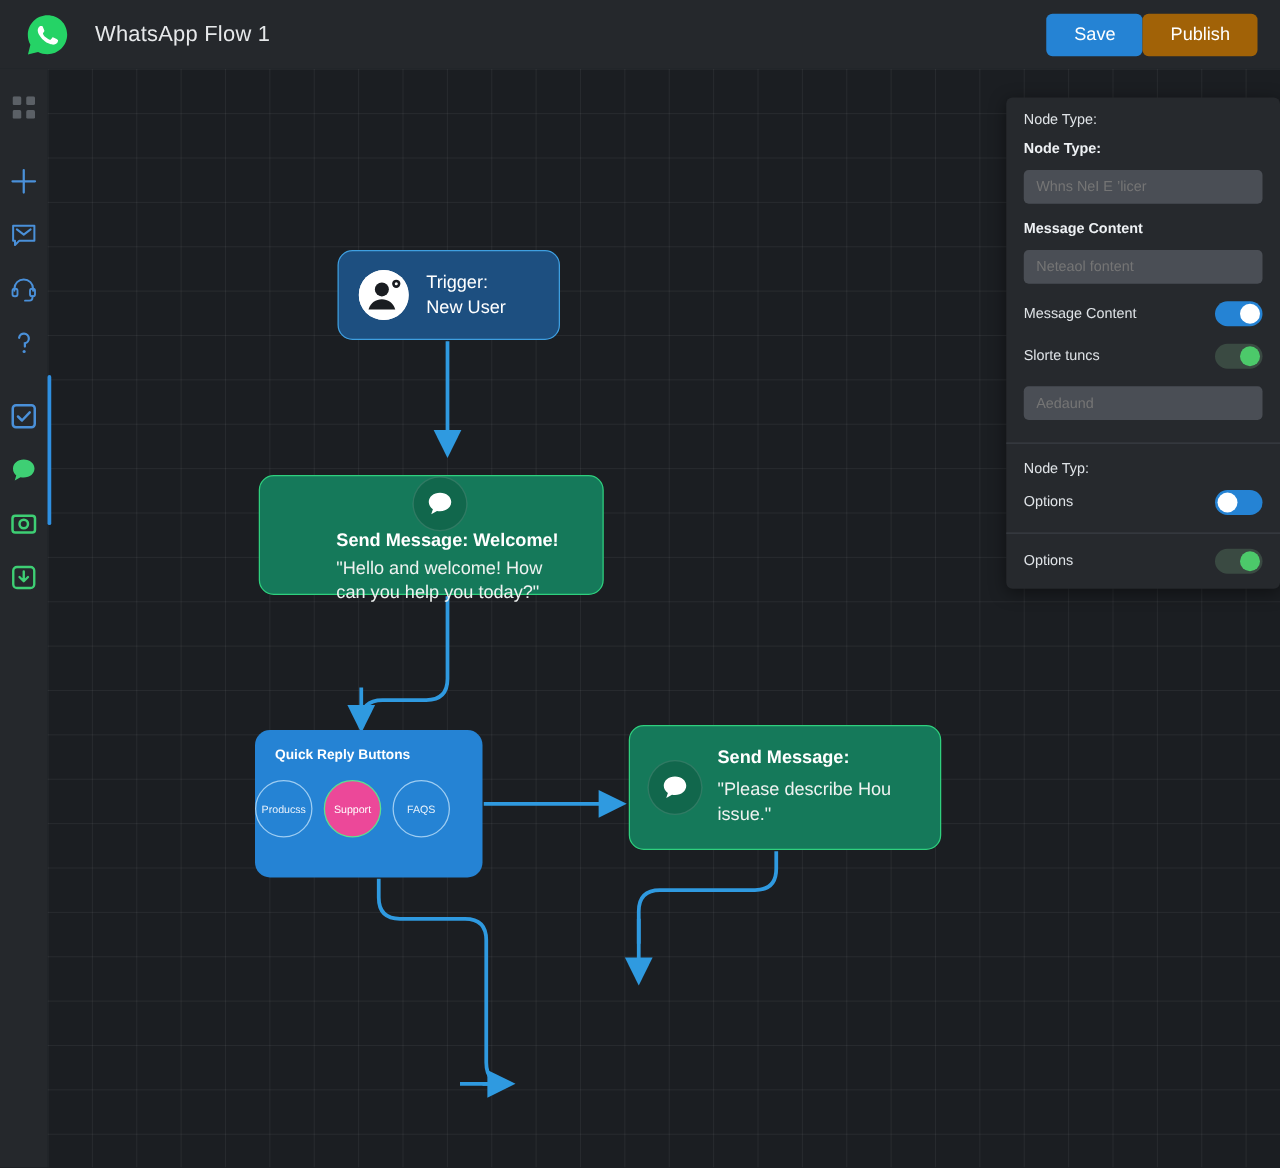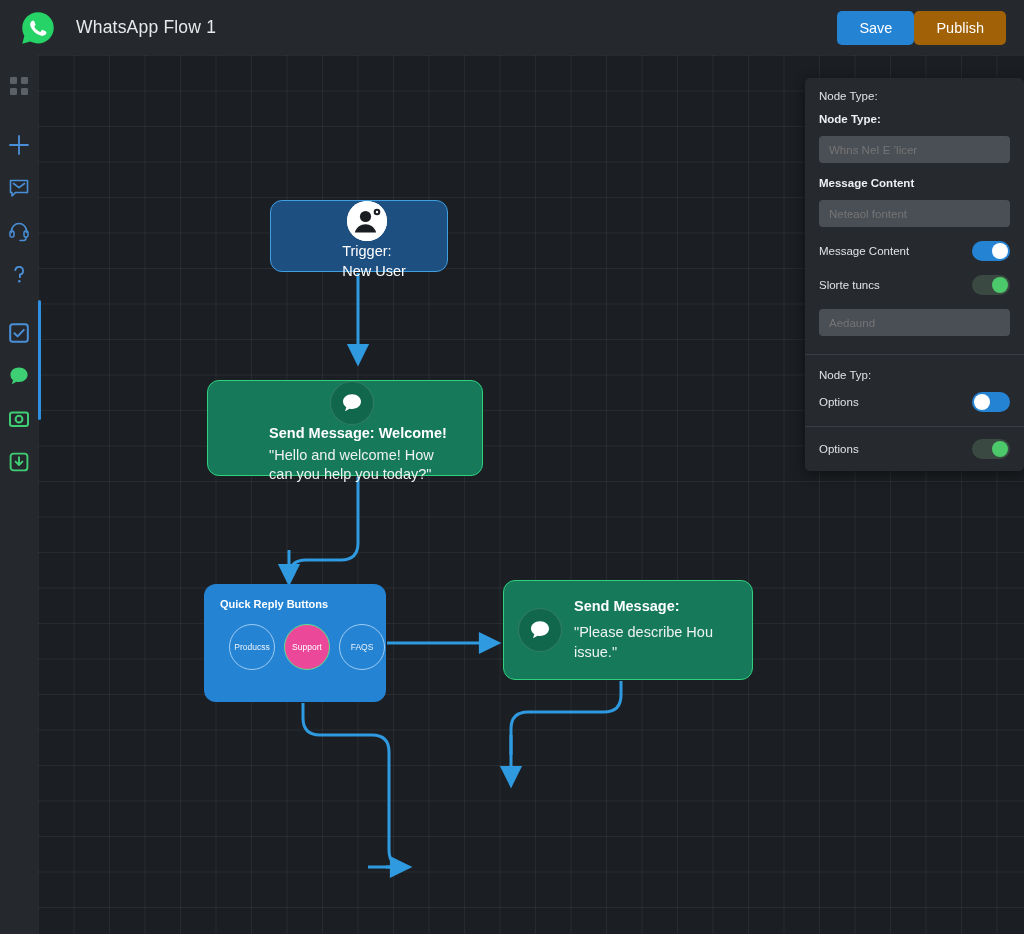--- a/index.html
+++ b/index.html
@@ -60,21 +60,21 @@
     overflow:hidden;
   }
   .edges{ position:absolute; left:0; top:0; width:986px; height:879px; }
 
   
   .node{ position:absolute; border-radius:12px; }
 
   .node-trigger{
     left:232px; top:145px; width:178px; height:72px;
     background:#1d4f80; border:1.5px solid #3f9fe0;
-    display:flex; align-items:center; padding-left:16px;flex-direction:column;
+    display:flex; align-items:center; padding-left:16px;
   }
   .avatar{
     width:40px; height:40px; border-radius:50%; background:#fff;
     flex:0 0 40px; position:relative;
   }
   .trigger-text{ margin-left:14px; font-size:14.5px; line-height:1.38; color:#fff; }
 
   .node-welcome{
     left:169px; top:325px; width:276px; height:96px;
     background:#15795a; border:1.5px solid #2fd07e;
@@ -87,21 +87,21 @@
   }
   .msg-body{ margin-left:12px; }
   .msg-title{ font-size:14.5px; font-weight:bold; color:#fff; margin-bottom:5px;}
   .msg-text{ font-size:14.5px; color:#eef2f0; line-height:1.33; }
 
   .node-quick{
     left:166px; top:529px; width:182px; height:118px;
     background:#2583d4; padding:14px 0 0 0;
   }
   .quick-title{ font-size:11px; font-weight:bold; color:#fff; padding-left:16px; }
-  .chips{ display:flex; gap:9px; padding:14px 0 0 25px; }
+  .chips{ display:flex; gap:9px; padding:14px 0 0 0; }
   .chip{
     width:46px; height:46px; border-radius:50%;
     display:flex; align-items:center; justify-content:center;
     font-size:8.5px; color:#e9f2fb; cursor:pointer;
     border:1.5px solid #9ecdf2;
   }
   .chip.active{ background:#ec4899; border-color:#5fe08f; color:#fff; }
 
   .node-describe{
     left:465px; top:525px; width:250px; height:100px;

